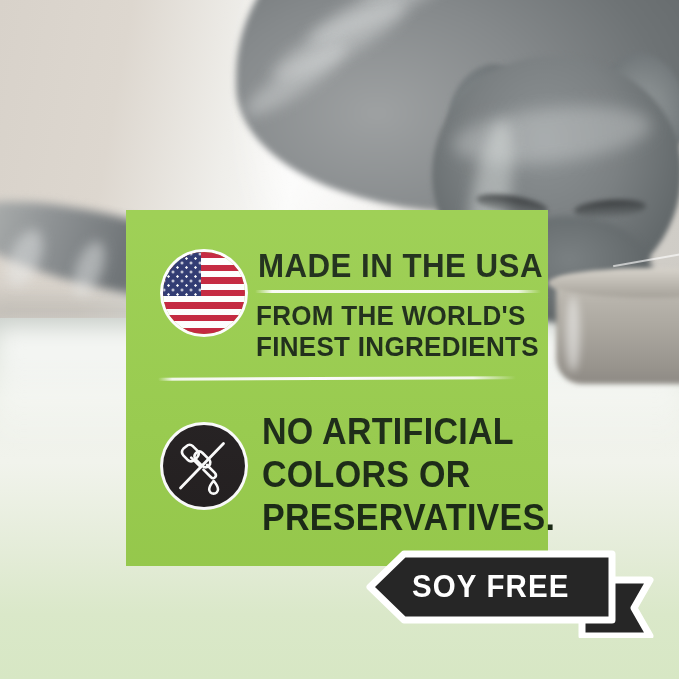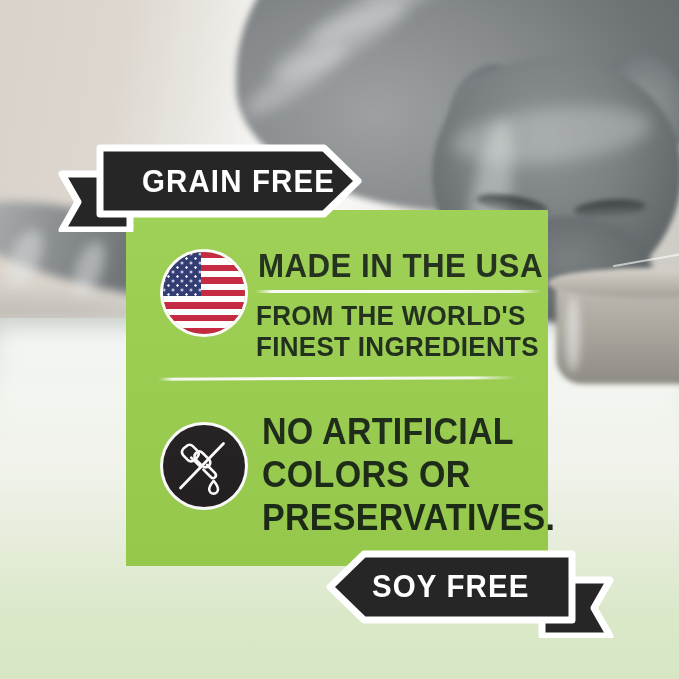--- a/index.html
+++ b/index.html
@@ -375,21 +375,21 @@
     transform: scaleX(0.95);
     transform-origin: left center;
   }
 
   #ribbon-grain { left: 58px; top: 142px; }
   #ribbon-grain .ribbon-label {
     left: 84px; top: 22px;
     font-size: 31px;
   }
 
-  #ribbon-soy { left: 324px; top: 548px; }
+  #ribbon-soy { left: 364px; top: 548px; }
   #ribbon-soy .ribbon-label {
     left: 48px; top: 21px;
     font-size: 31px;
   }
 </style>
 </head>
 <body>
 
 <div id="scene">
 
@@ -472,29 +472,20 @@
       </svg>
     </div>
 
     <div class="txt-noart">
       <div>NO ARTIFICIAL</div>
       <div>COLORS OR</div>
       <div>PRESERVATIVES.</div>
     </div>
   </div>
 
-  <div class="ribbon" id="ribbon-grain">
-    <svg width="310" height="90" viewBox="0 0 310 90">
-
-      <path d="M4 32 L72 32 L72 88 L4 88 L20 60 Z" fill="#262626" stroke="#ffffff" stroke-width="7" stroke-linejoin="round"></path>
-
-      <path d="M42 6 L266 6 L300 39 L266 72 L42 72 Z" fill="#262626" stroke="#ffffff" stroke-width="7" stroke-linejoin="round"></path>
-    </svg>
-    <div class="ribbon-label">GRAIN FREE</div>
-  </div>
 
   <div class="ribbon" id="ribbon-soy">
     <svg width="290" height="90" viewBox="0 0 290 90">
 
       <path d="M286 32 L218 32 L218 88 L286 88 L270 60 Z" fill="#262626" stroke="#ffffff" stroke-width="7" stroke-linejoin="round"></path>
 
       <path d="M248 6 L40 6 L6 39 L40 72 L248 72 Z" fill="#262626" stroke="#ffffff" stroke-width="7" stroke-linejoin="round"></path>
     </svg>
     <div class="ribbon-label">SOY FREE</div>
   </div>

